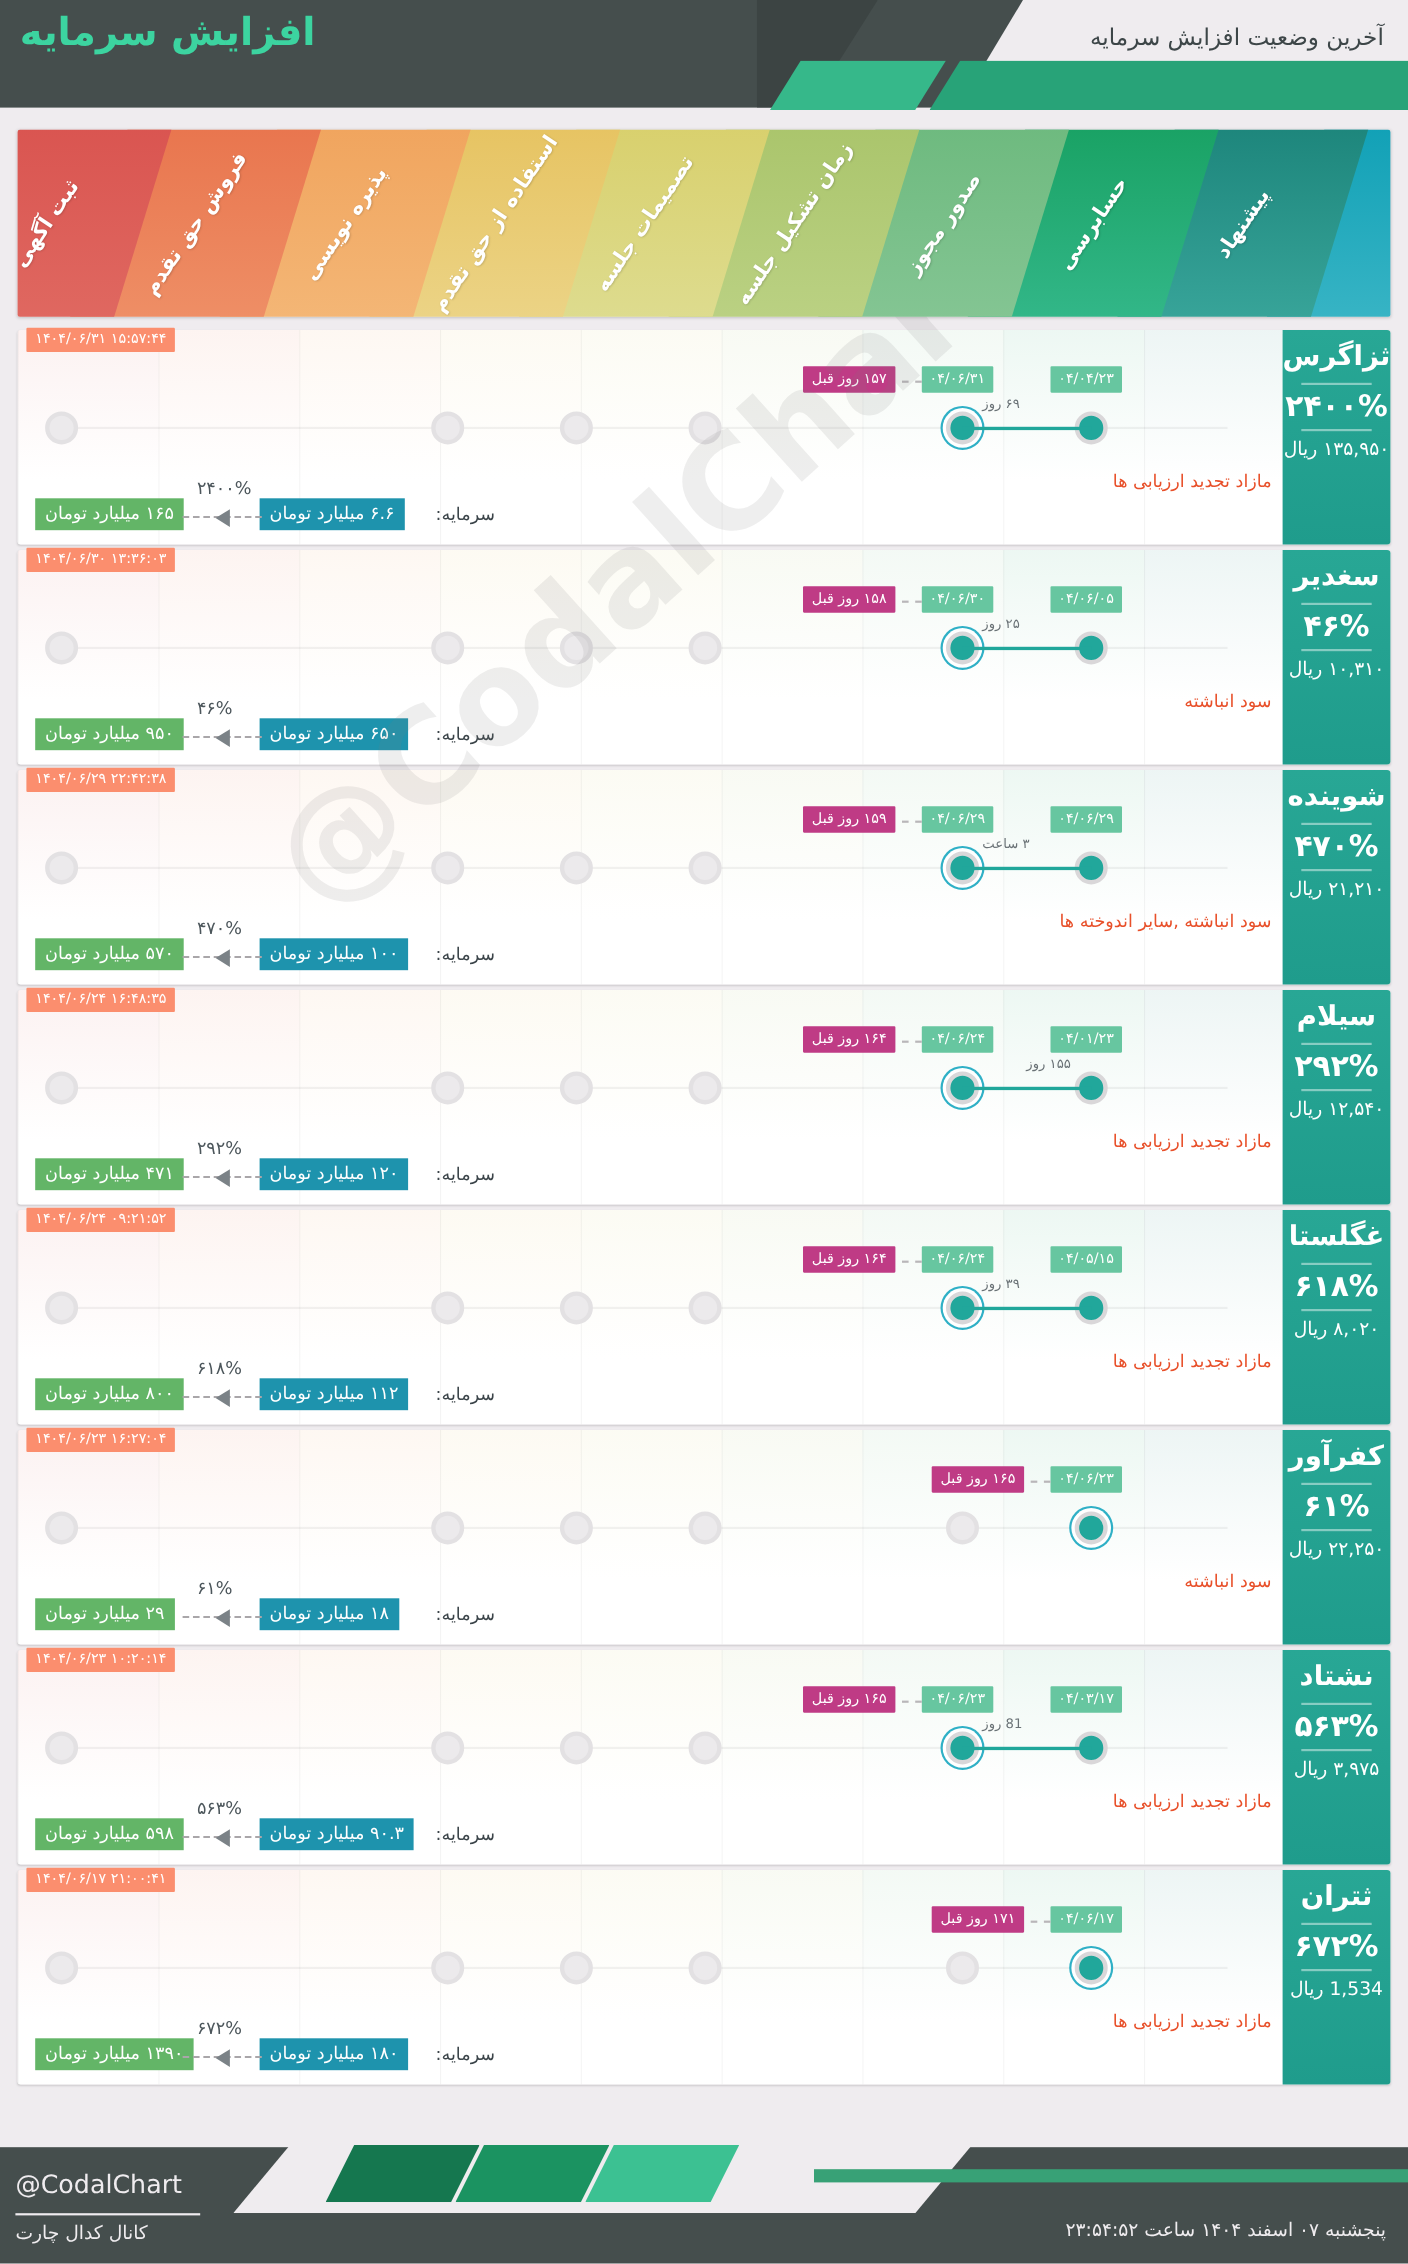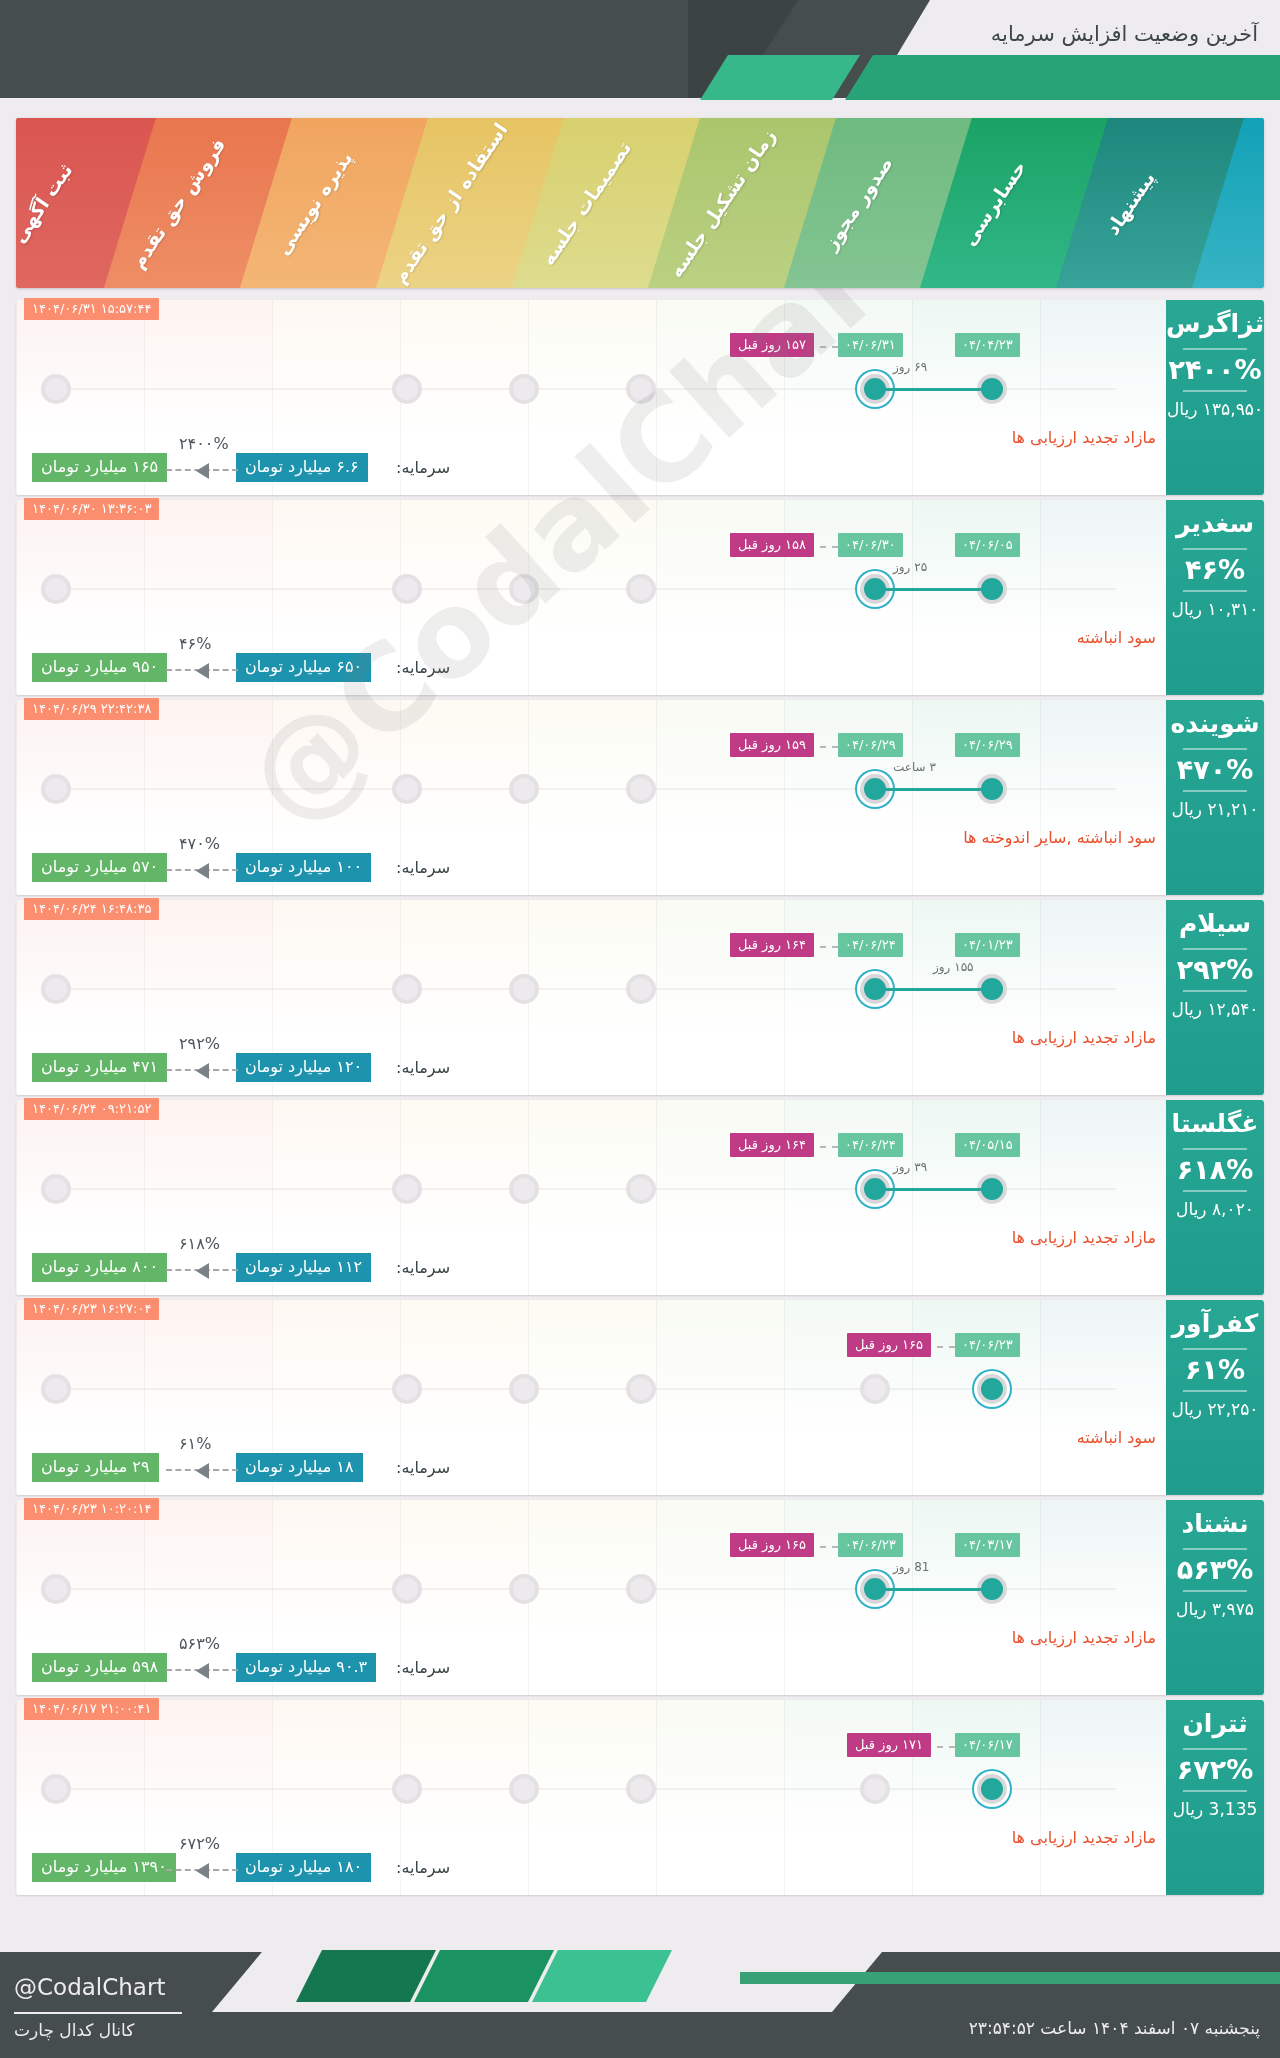--- a/index.html
+++ b/index.html
@@ -175,20 +175,21 @@
 </style>
 </head>
 <body>
 
 <div class="header">
   <div class="dark"></div>
   <div class="hdr-notch"></div>
   <div class="hdr-dark-tail"></div>
   <div class="hdr-green1"></div>
   <div class="hdr-green2"></div>
+  <div class="hdr-title">افزایش سرمایه</div>
   <div class="hdr-sub">آخرین وضعیت افزایش سرمایه</div>
 </div>
 
 <div class="stagebar" id="stagebar">
     <div class="stagecol" style="left: -30px; width: 176px; background: linear-gradient(rgb(217, 83, 79) 0%, rgb(224, 106, 98) 100%); z-index: 10;">
       <div class="lbl" style="transform: translate(-50%, -50%) skewX(17deg) rotate(-56deg);">ثبت آگهی</div>
     </div>
     <div class="stagecol" style="left: 106px; width: 176px; background: linear-gradient(rgb(232, 115, 76) 0%, rgb(239, 145, 104) 100%); z-index: 9;">
       <div class="lbl" style="transform: translate(-50%, -50%) skewX(17deg) rotate(-56deg);">فروش حق تقدم</div>
     </div>
@@ -595,21 +596,21 @@
       <div class="cap-label" style="left: 380px;">سرمایه:</div>
       <div class="cap-old" style="left: 220px;">۱۸۰ میلیارد تومان</div>
       <div class="cap-new">۱۳۹۰ میلیارد تومان</div>
       <div class="cap-arrow" style="left: 150px; width: 72px;"></div>
       <div class="cap-pct" style="left: 163px;">۶۷۲%</div>
       <div class="panel">
         <div class="sym">ثتران</div>
         <div class="hr"></div>
         <div class="pct">۶۷۲%</div>
         <div class="hr2"></div>
-        <div class="price">3,135 ریال</div>
+        <div class="price">1,534 ریال</div>
       </div>
     </div>
   </div>
 
 <div class="footer">
   <div class="dark"></div>
   <div class="ft-notch"></div>
   <div class="ft-g1"></div>
   <div class="ft-g2"></div>
   <div class="ft-g3"></div>

